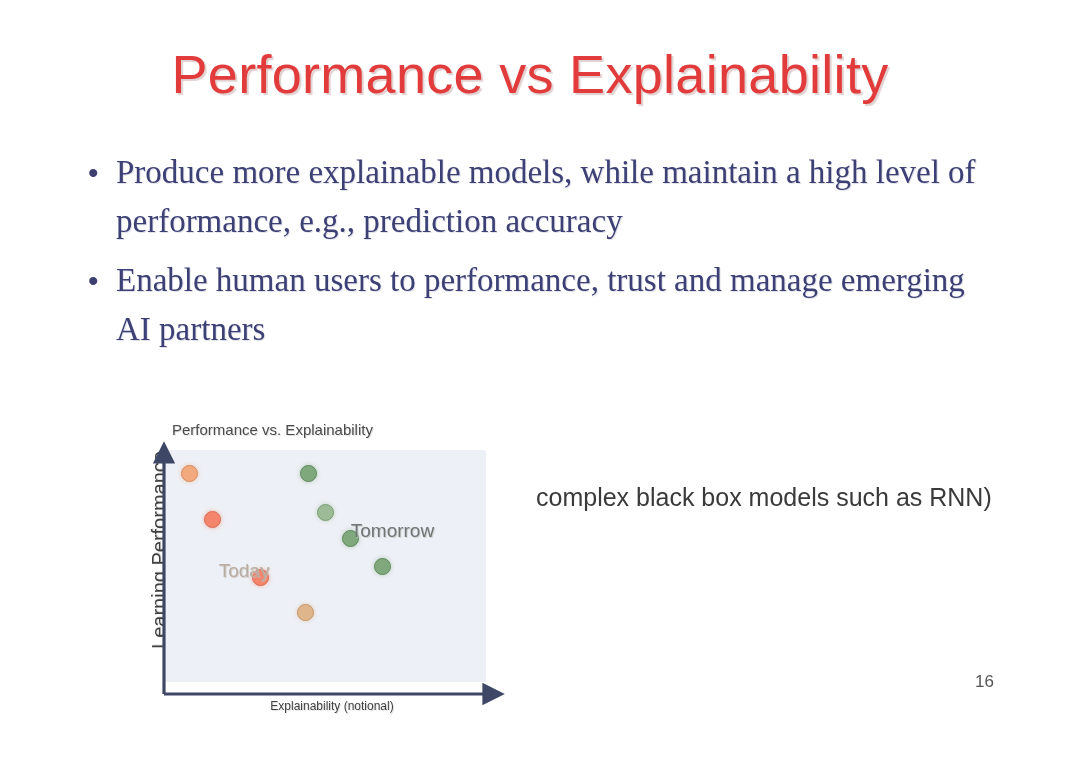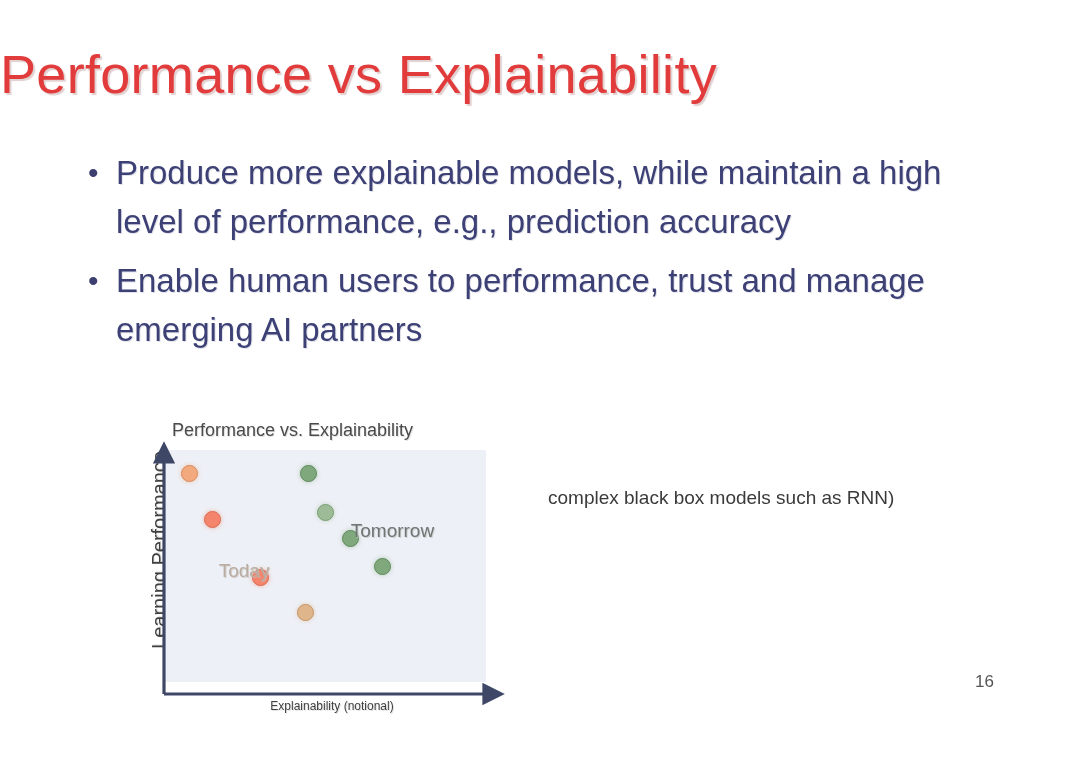--- a/index.html
+++ b/index.html
@@ -20,20 +20,21 @@
     inset: 0;
     background: #ffffff;
   }
 
   
   .slide-title {
     position: absolute;
     top: 42px;
     left: 0;
     width: 1060px;
+    text-align: center;
     font-size: 54px;
     line-height: 64px;
     font-weight: 400;
     color: #e23b3b;
     letter-spacing: 0.3px;
     text-shadow: 2px 2px 1px rgba(170,120,120,0.35);
     white-space: nowrap;
   }
 
   
@@ -58,35 +59,36 @@
     padding-left: 6px;
     box-sizing: border-box;
   }
   .bullet-text {
     flex: 1 1 auto;
     font-size: 33px;
     line-height: 49px;
     color: #3c4075;
     font-weight: 400;
     text-shadow: 1px 1px 0.5px rgba(140,140,170,0.25);
+    font-family: Liberation Serif, serif;
   }
 
   
   .chart {
     position: absolute;
     left: 122px;
     top: 418px;
     width: 372px;
     height: 308px;
   }
   .chart-title {
     position: absolute;
     left: 50px;
     top: 0px;
-    font-size: 18px;
+    font-size: 15px;
     line-height: 24px;
     color: #4a4a4a;
     white-space: nowrap;
     text-shadow: 1px 1px 0.5px rgba(180,180,180,0.4);
   }
   .y-axis-label {
     position: absolute;
     left: -73px;
     top: 120px;
     width: 220px;
@@ -168,24 +170,24 @@
     text-shadow: 1px 1px 0.5px rgba(200,190,180,0.7);
   }
   .label-tomorrow {
     color: #6f7573;
     text-shadow: 1px 1px 0.5px rgba(190,195,190,0.7);
   }
 
   
   .side-note {
     position: absolute;
-    left: 548px;
+    left: 536px;
     top: 484px;
     width: 470px;
-    font-size: 19px;
+    font-size: 25px;
     line-height: 27px;
     color: #3a3a3a;
   }
   .side-note div { white-space: nowrap; }
 
   
   .page-number {
     position: absolute;
     right: 86px;
     top: 672px;

